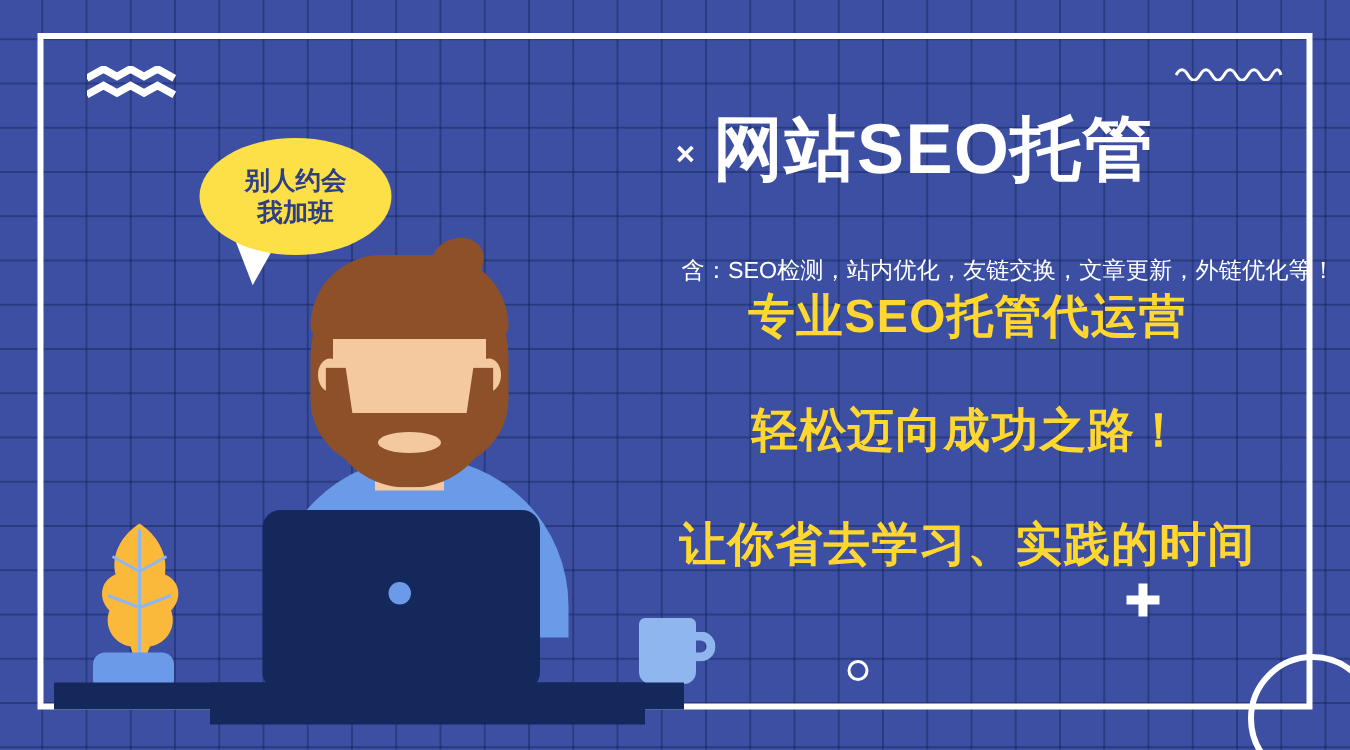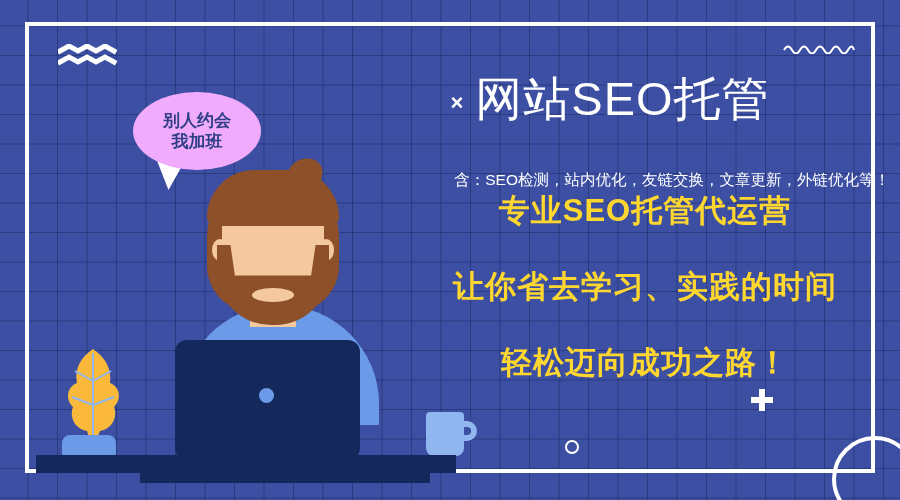--- a/index.html
+++ b/index.html
@@ -96,21 +96,21 @@
     color: #ffffff;
     font-size: 22px;
     font-weight: bold;
     line-height: 1;
     position: relative;
     top: 4px;
   }
   #main-title {
     color: #ffffff;
     font-size: 47px;
-    font-weight: normal;
+    font-weight: bold;
     letter-spacing: 1px;
     line-height: 1.1;
     white-space: nowrap;
   }
   #subtitle {
     color: #ffffff;
     font-size: 15.5px;
     margin-top: 13px;
     letter-spacing: 0px;
     white-space: nowrap;
@@ -132,21 +132,21 @@
   #slogans .line { margin-bottom: 34px; white-space: nowrap; }
   #slogans .line:last-child { margin-bottom: 0; }
 
   
   #speech-bubble {
     position: absolute;
     left: 133px;
     top: 92px;
     width: 128px;
     height: 78px;
-    background: #f0abfc;
+    background: #fde047;
     border-radius: 50%;
     display: flex;
     flex-direction: column;
     align-items: center;
     justify-content: center;
     color: #2e3f86;
     font-size: 17px;
     font-weight: bold;
     line-height: 1.25;
     z-index: 7;
@@ -310,22 +310,22 @@
   <div id="headline-block">
     <div id="headline-row">
       <span id="title-x">×</span>
       <h1 id="main-title">网站SEO托管</h1>
     </div>
     <div id="subtitle">含：SEO检测，站内优化，友链交换，文章更新，外链优化等！</div>
   </div>
 
   <div id="slogans">
     <div class="line">专业SEO托管代运营</div>
+    <div class="line">轻松迈向成功之路！</div>
     <div class="line">让你省去学习、实践的时间</div>
-    <div class="line">轻松迈向成功之路！</div>
   </div>
 
   <div id="speech-tail"></div>
   <div id="speech-bubble">
     <span>别人约会</span>
     <span>我加班</span>
   </div>
 
   <div id="shoulders"></div>
   <div id="neck"></div>

